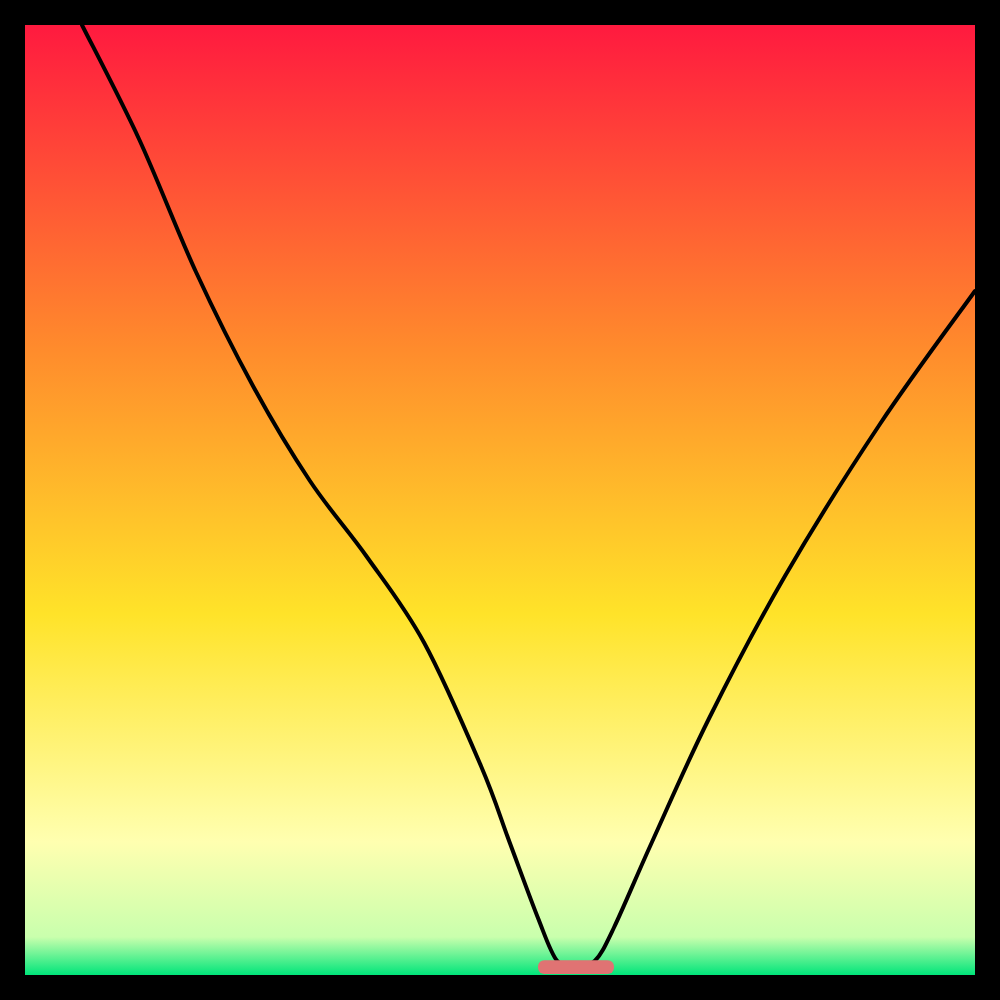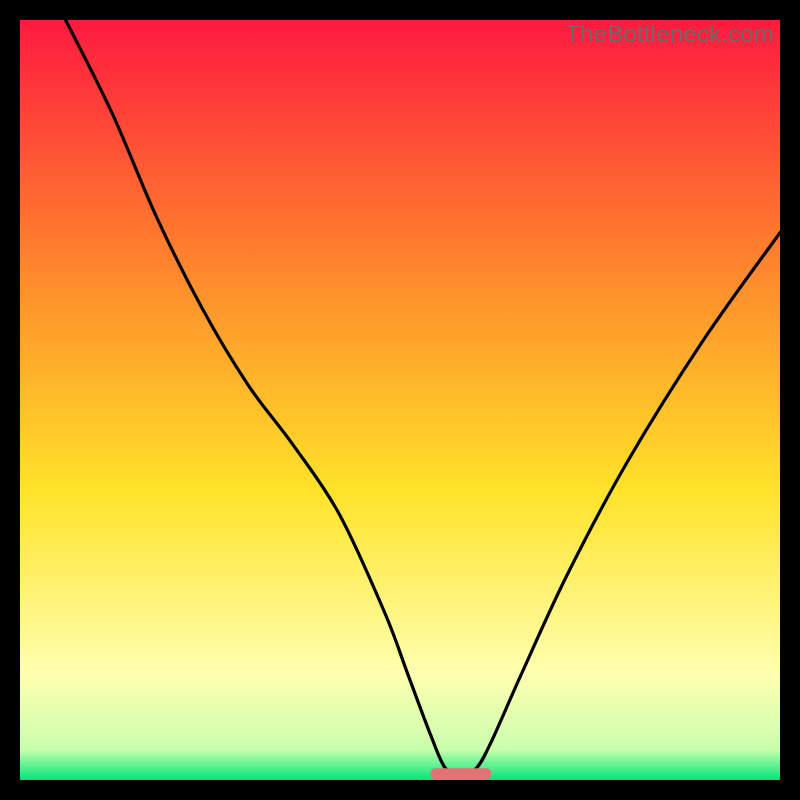--- a/index.html
+++ b/index.html
@@ -31,21 +31,20 @@
     user-select: none;
   }
   svg {
     display: block;
   }
 </style>
 </head>
 <body>
 
 <div class="frame">
-  <div class="watermark">TheBottleneck.com</div>
   <svg id="plot" width="760" height="760" viewBox="0 0 760 760">
     <defs>
       <linearGradient id="bg-grad" x1="0" y1="0" x2="0" y2="1">
           <stop offset="0%" stop-color="#ff1a3f"></stop>
           <stop offset="34%" stop-color="#ff8b2c"></stop>
           <stop offset="62%" stop-color="#ffe329"></stop>
           <stop offset="86%" stop-color="#ffffb0"></stop>
           <stop offset="96%" stop-color="#c9ffad"></stop>
           <stop offset="100%" stop-color="#00e57a"></stop>
         </linearGradient>

